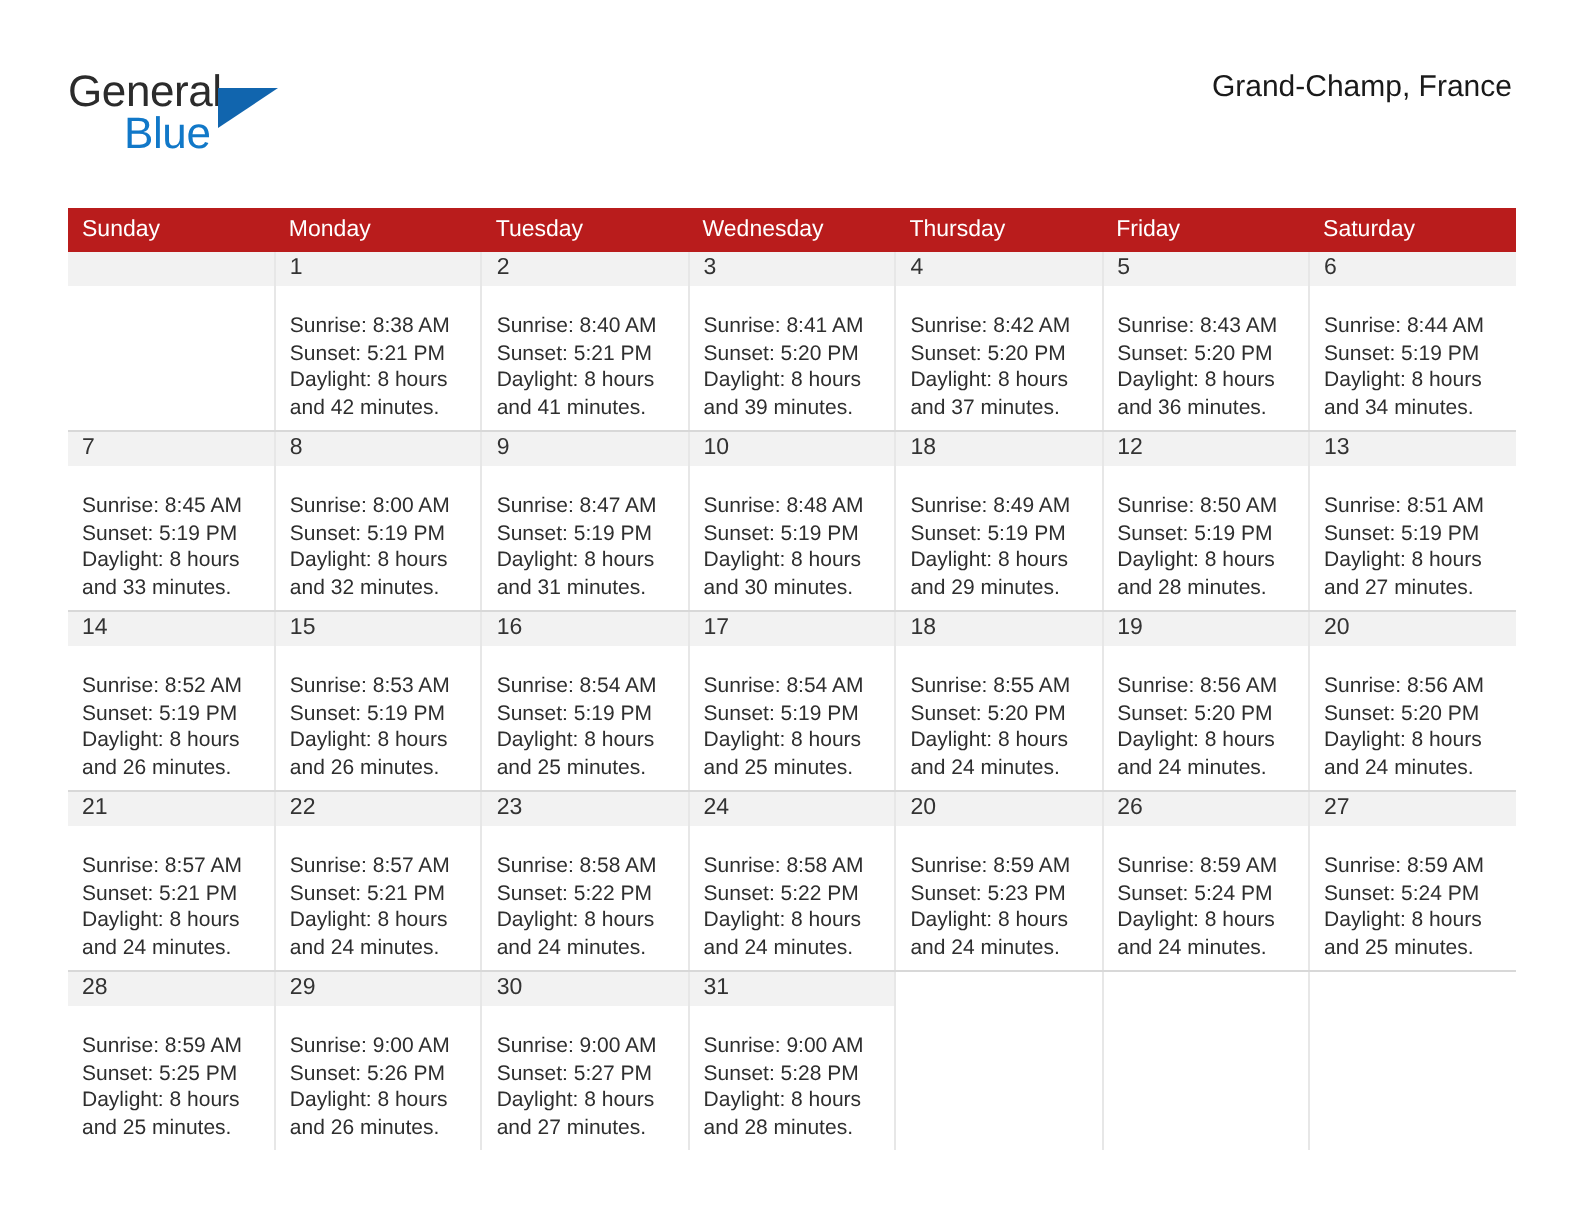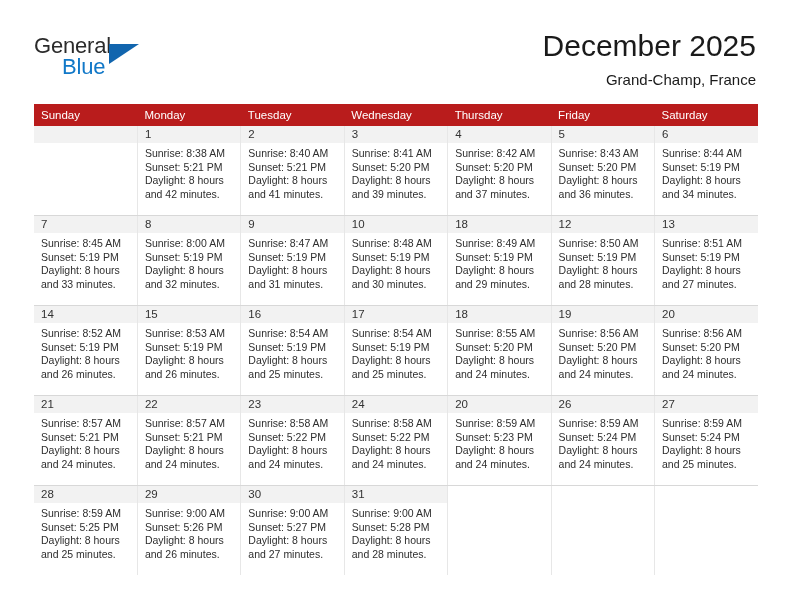--- a/index.html
+++ b/index.html
@@ -131,38 +131,38 @@
     background: #f2f2f2;
   }
   .cell-blank .daynum-bar {
     background: #ffffff;
   }
   .cell-body {
     padding: 4px 6px 0 7px;
     font-size: 10.5px;
     line-height: 13.6px;
     color: #2e2e2e;
+    margin-top: 10px;
   }
   .cell-body div { white-space: nowrap; }
 </style>
 </head>
 <body>
 
 <div class="page">
 
   <div class="header">
 
     <div class="logo">
       <span class="logo-general">General</span>
       <span class="logo-triangle"></span>
       <span class="logo-blue">Blue</span>
     </div>
 
     <div class="title-block">
-      <div class="cal-title">December 2025</div>
       <div class="cal-subtitle">Grand-Champ, France</div>
     </div>
 
   </div>
 
   <table class="calendar">
     <thead>
       <tr>
         <th>Sunday</th>
         <th>Monday</th>

